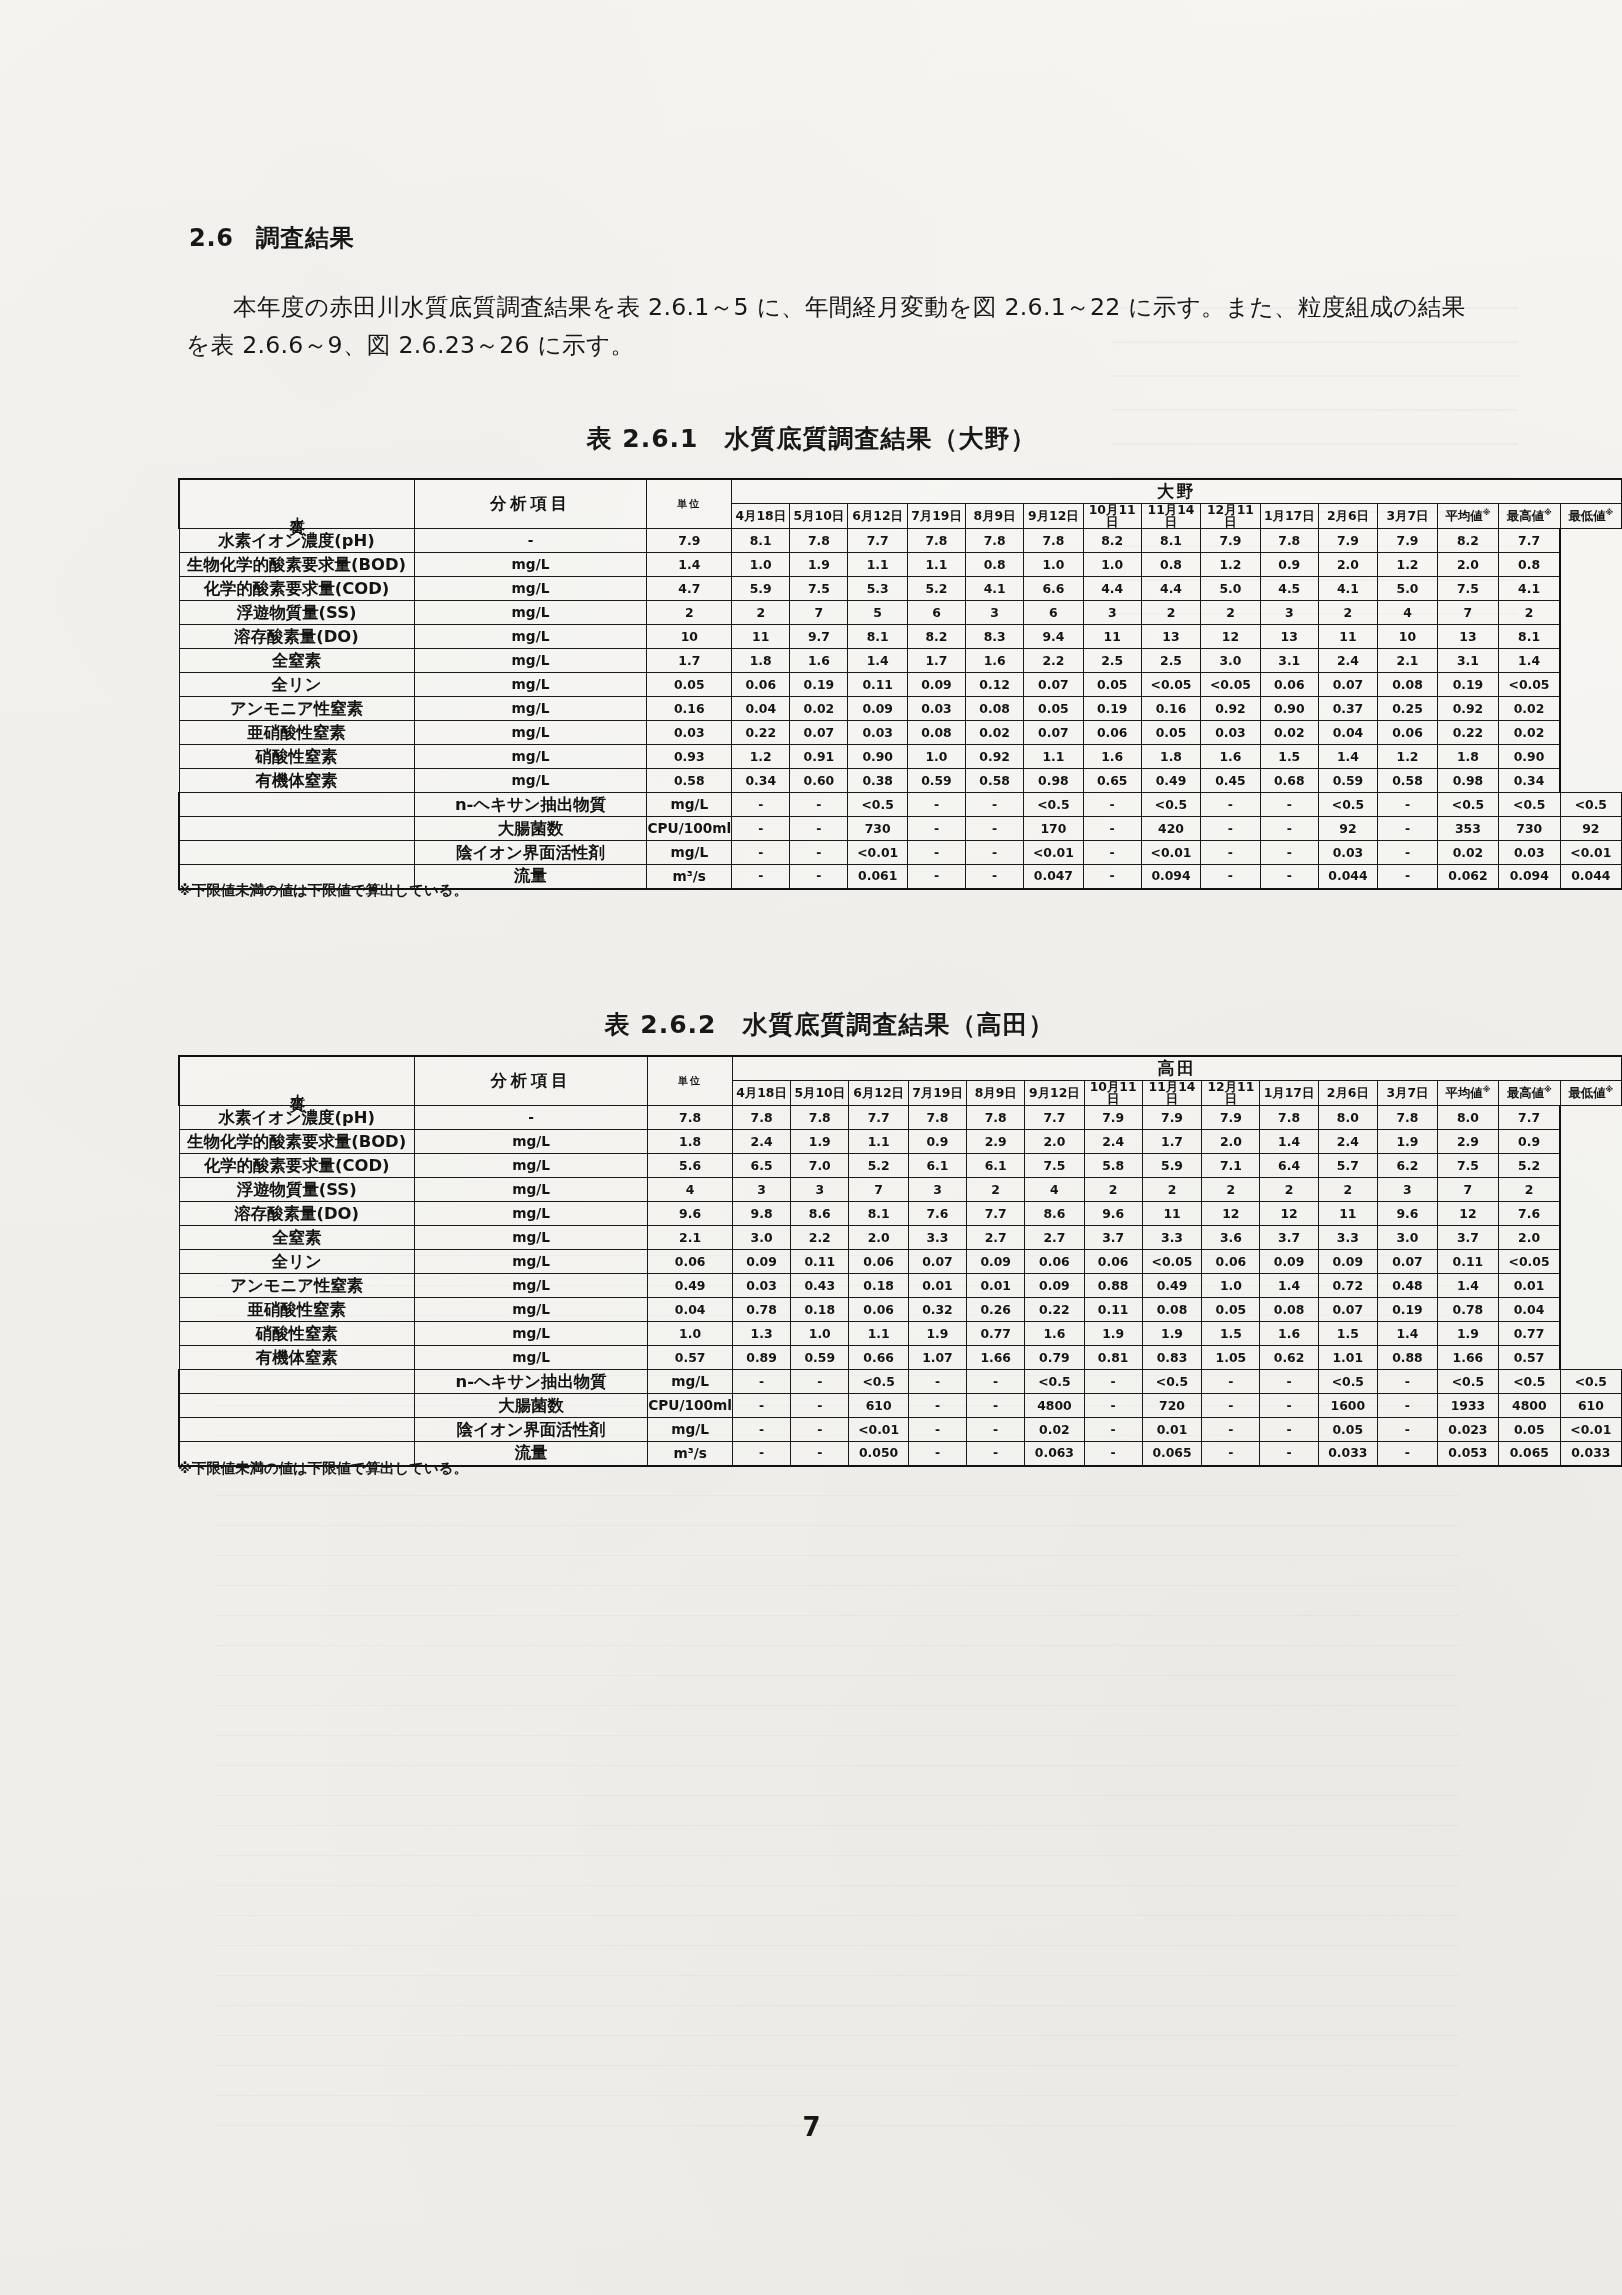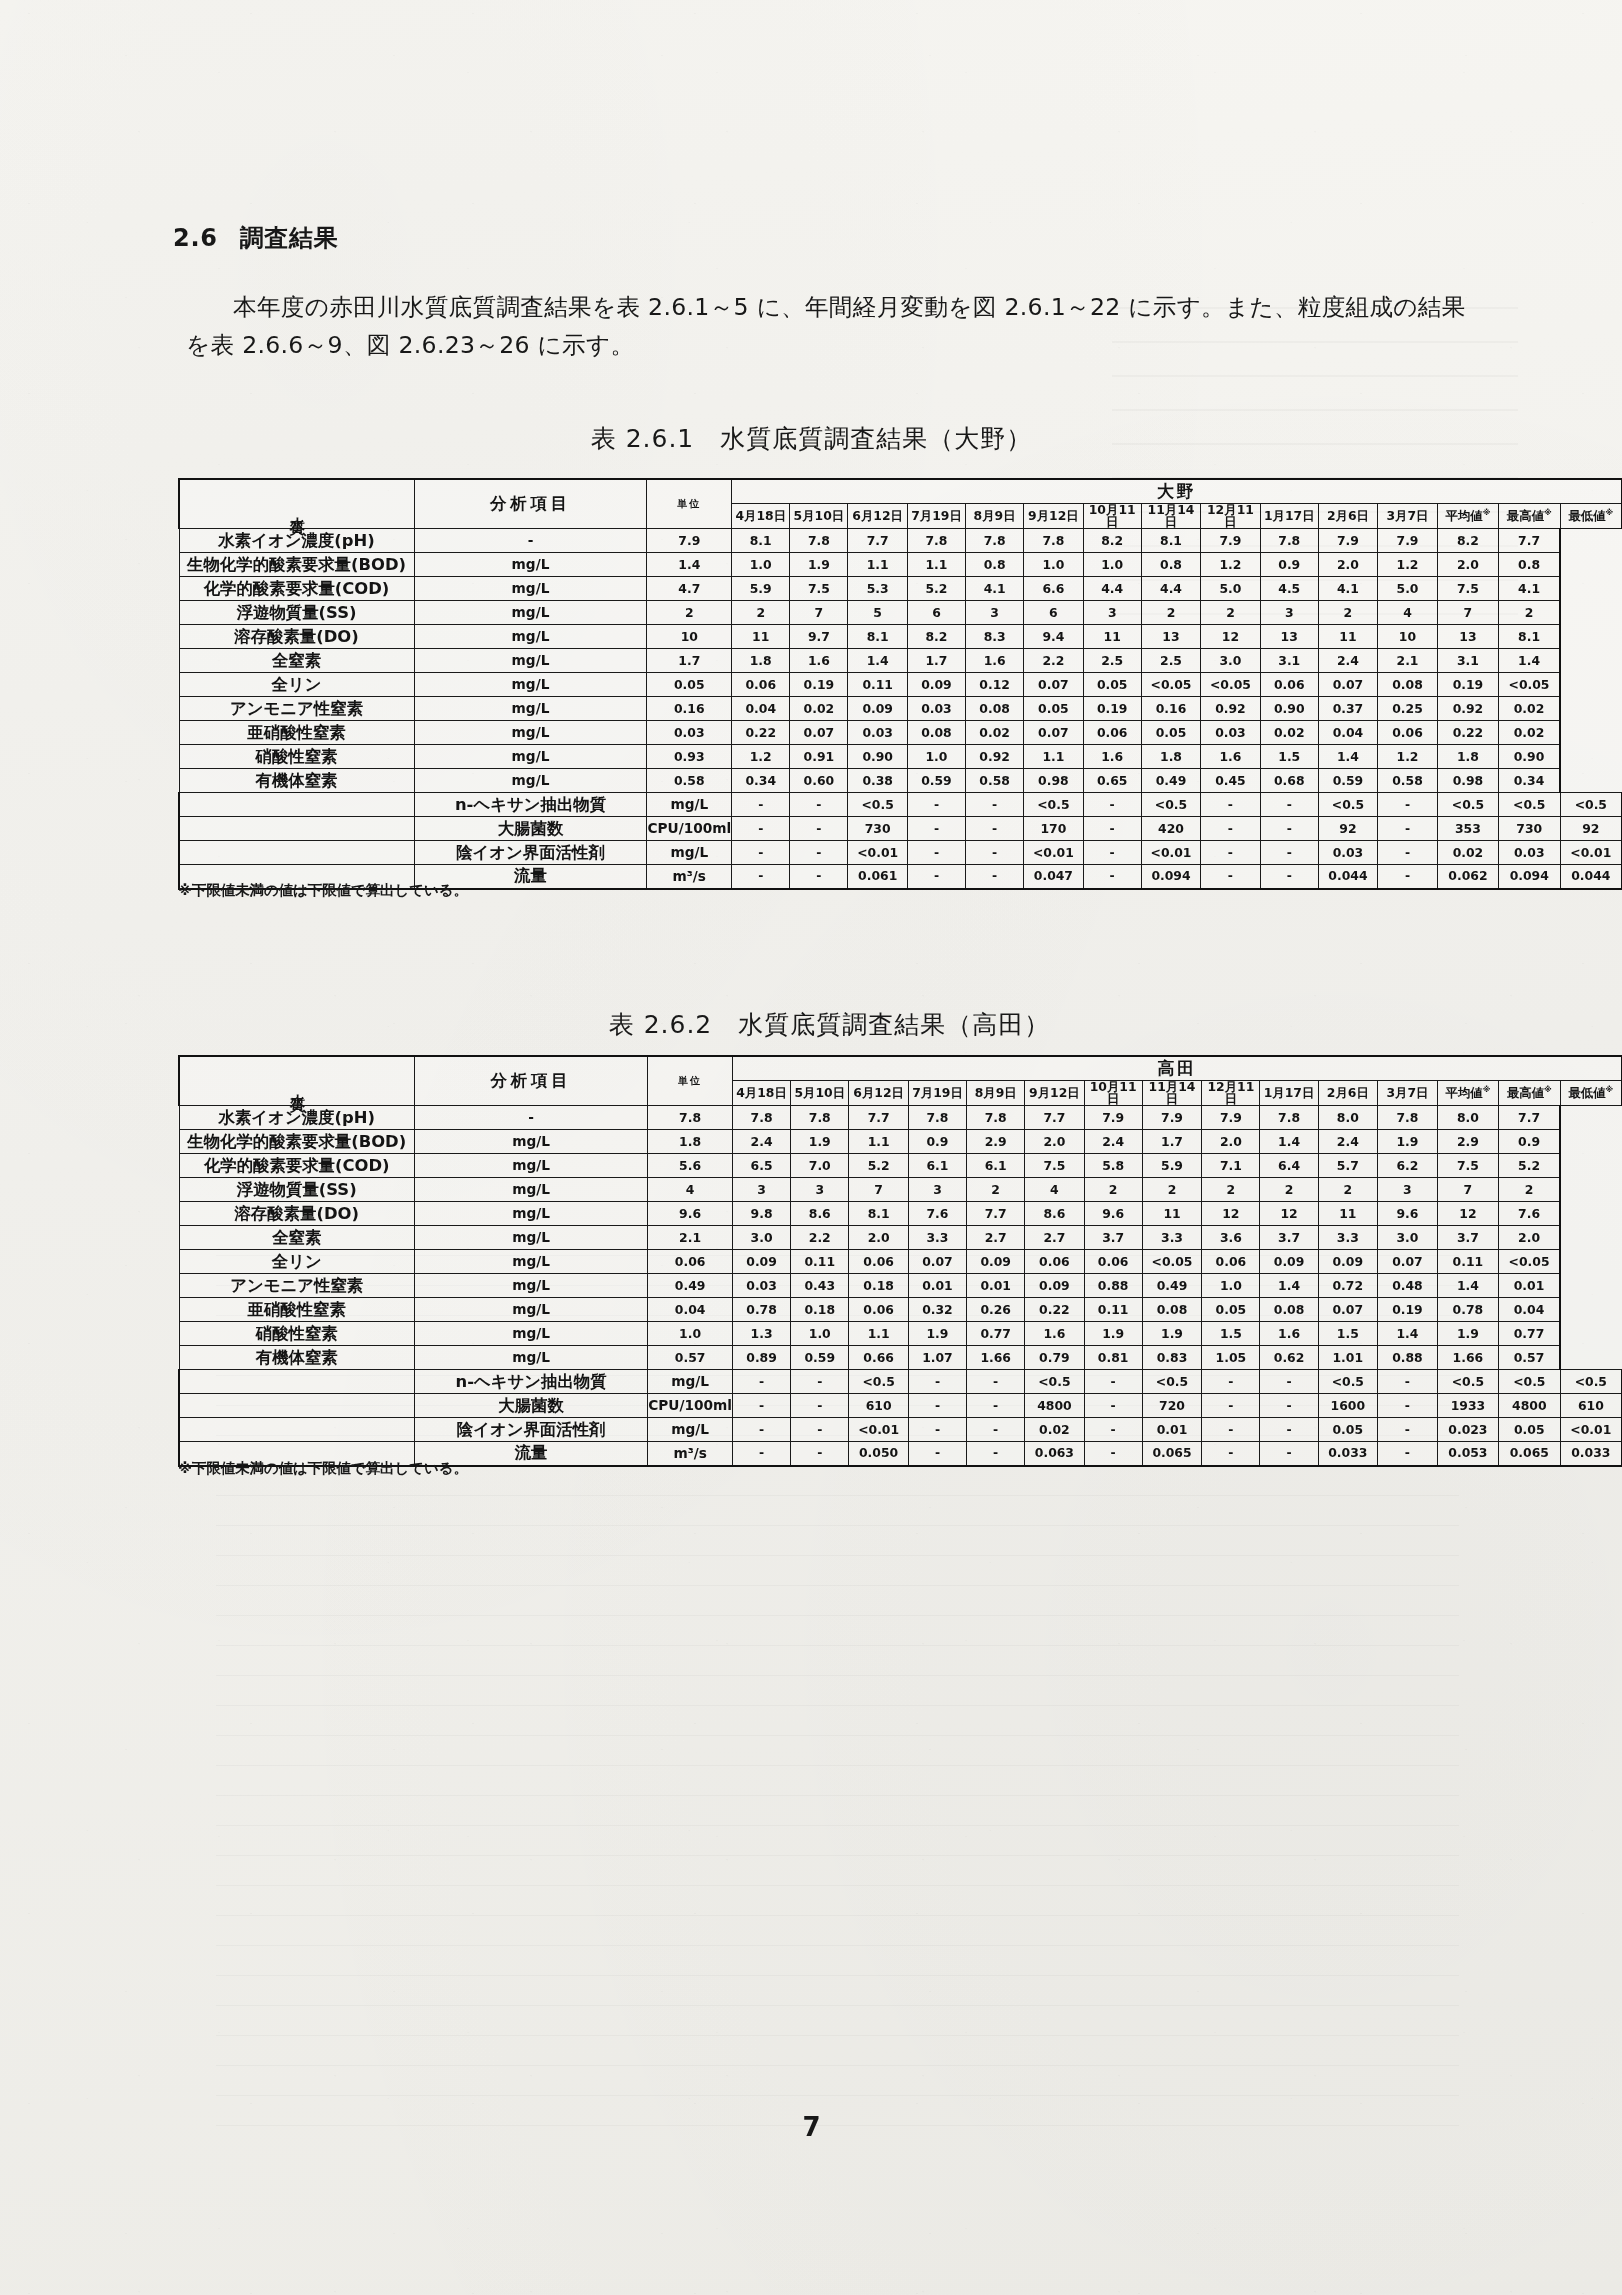--- a/index.html
+++ b/index.html
@@ -34,31 +34,31 @@
   .bleed2{position:absolute;left:1112px;top:275px;width:406px;height:340px;
     opacity:.05;pointer-events:none;
     background:repeating-linear-gradient(0deg, rgba(0,0,0,.6) 0 2px, rgba(0,0,0,0) 2px 34px);}
 
   .content{position:absolute;left:0;top:0;width:1623px;}
 
   h2.sec{
     position:absolute;left:173px;top:222px;margin:0;
     font-size:24px;font-weight:700;letter-spacing:0.7px;
   }
-  h2.sec .num{margin-right:22px;}
+  h2.sec .num{margin-right:22px;margin-left:16px;}
 
   p.body{
     position:absolute;left:173px;top:275px;width:1302px;margin:13px;
     font-size:23.6px;line-height:1.62;text-indent:47px;
     letter-spacing:0.3px;
   }
 
   .tbl-title{
     position:absolute;width:1623px;text-align:center;
-    font-size:25px;font-weight:400;letter-spacing:1px;
+    font-size:25px;font-weight:700;letter-spacing:1px;
   }
   #title1{top:422px;}
   #title2{top:1008px;padding-left:18px;}
 
   .tbl-wrap{position:absolute;left:178px;}
   #wrap1{top:478px;}
   #wrap2{top:1055px;}
 
   table.wq{
     border-collapse:collapse;

